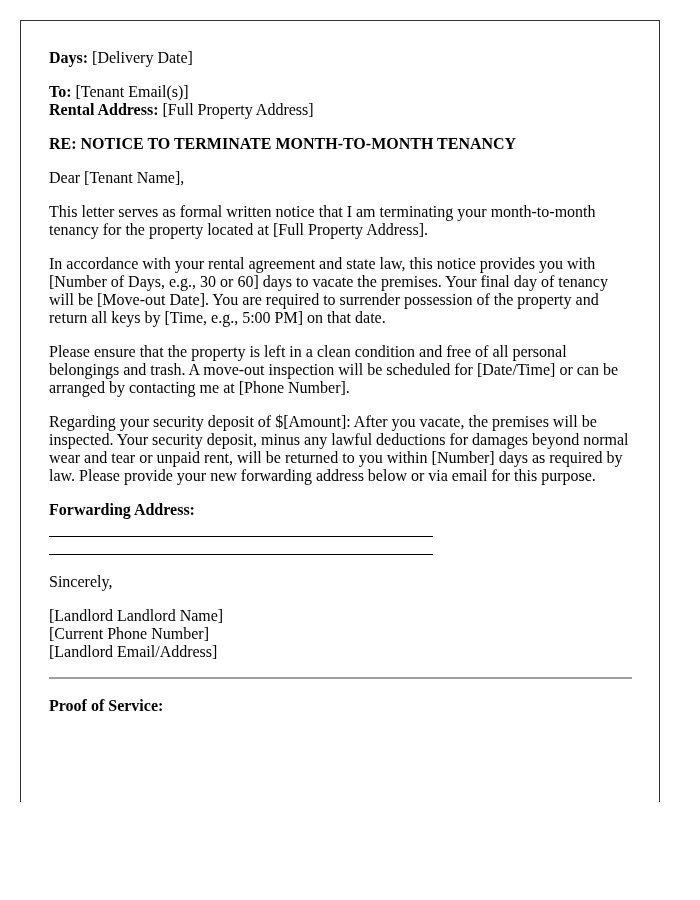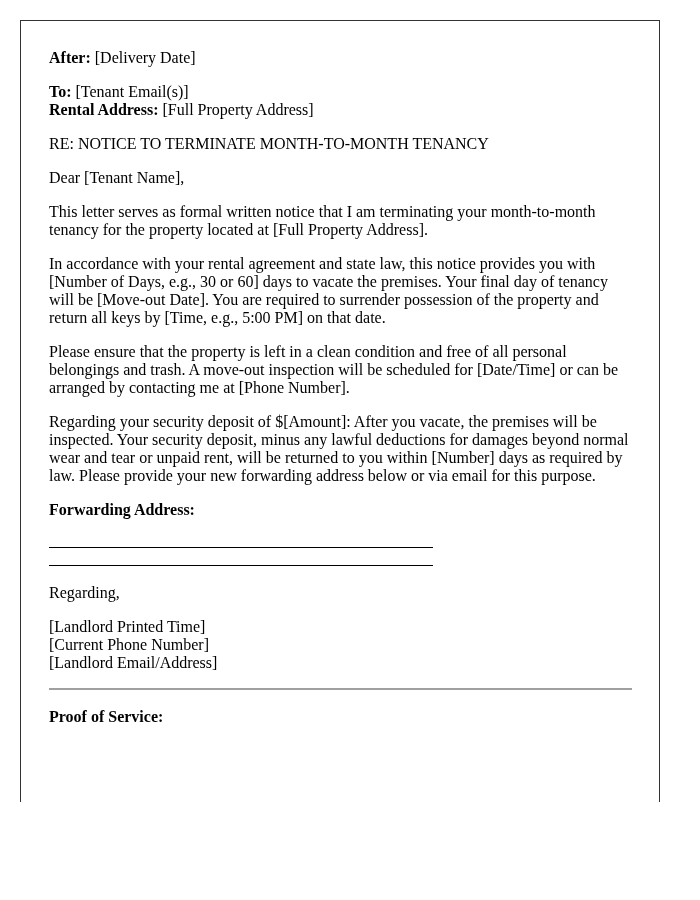--- a/index.html
+++ b/index.html
@@ -35,21 +35,21 @@
       font-size: 16px;
       line-height: 18px;
     }
     p {
       margin: 0 0 16px 0;
     }
     .bold {
       font-weight: bold;
     }
     .subject {
-      font-weight: normal;
+      font-weight: bold;
       font-size: 16px;
       margin-bottom: 16px;
     }
     .fwd-line {
       display: block;
       width: 384px;
       border-bottom: 1px solid #000000;
       height: 17px;
       margin-bottom: 0;
     }
@@ -64,50 +64,50 @@
       width: 583px;
     }
   </style>
 </head>
 <body>
 
 <div class="page">
   <div class="content">
 
     <p>
-      <span class="bold">After:</span>
+      <span class="bold">Days:</span>
       <span>[Delivery Date]</span>
     </p>
 
     <p>
       <span class="bold">To:</span>
       <span>[Tenant Email(s)]</span><br>
       <span class="bold">Rental Address:</span>
       <span>[Full Property Address]</span>
     </p>
 
     <p class="subject">RE: NOTICE TO TERMINATE MONTH-TO-MONTH TENANCY</p>
 
     <p>Dear [Tenant Name],</p>
 
     <p>This letter serves as formal written notice that I am terminating your month-to-month tenancy for the property located at [Full Property Address].</p>
     <p>In accordance with your rental agreement and state law, this notice provides you with [Number of Days, e.g., 30 or 60] days to vacate the premises. Your final day of tenancy will be [Move-out Date]. You are required to surrender possession of the property and return all keys by [Time, e.g., 5:00 PM] on that date.</p>
     <p>Please ensure that the property is left in a clean condition and free of all personal belongings and trash. A move-out inspection will be scheduled for [Date/Time] or can be arranged by contacting me at [Phone Number].</p>
     <p>Regarding your security deposit of $[Amount]: After you vacate, the premises will be inspected. Your security deposit, minus any lawful deductions for damages beyond normal wear and tear or unpaid rent, will be returned to you within [Number] days as required by law. Please provide your new forwarding address below or via email for this purpose.</p>
 
-    <p class="bold" style="margin-bottom:11px;">Forwarding Address:</p>
+    <p class="bold" style="margin-bottom:0;">Forwarding Address:</p>
     <div class="fwd-block">
       <span class="fwd-line"></span>
       <span class="fwd-line"></span>
     </div>
 
-    <p>Regarding,</p>
+    <p>Sincerely,</p>
 
     <p>
-      <span>[Landlord Printed Time]</span><br>
+      <span>[Landlord Landlord Name]</span><br>
       <span>[Current Phone Number]</span><br>
       <span>[Landlord Email/Address]</span>
     </p>
 
     <hr class="divider">
 
     <p class="bold">Proof of Service:</p>
 
 
   </div>

